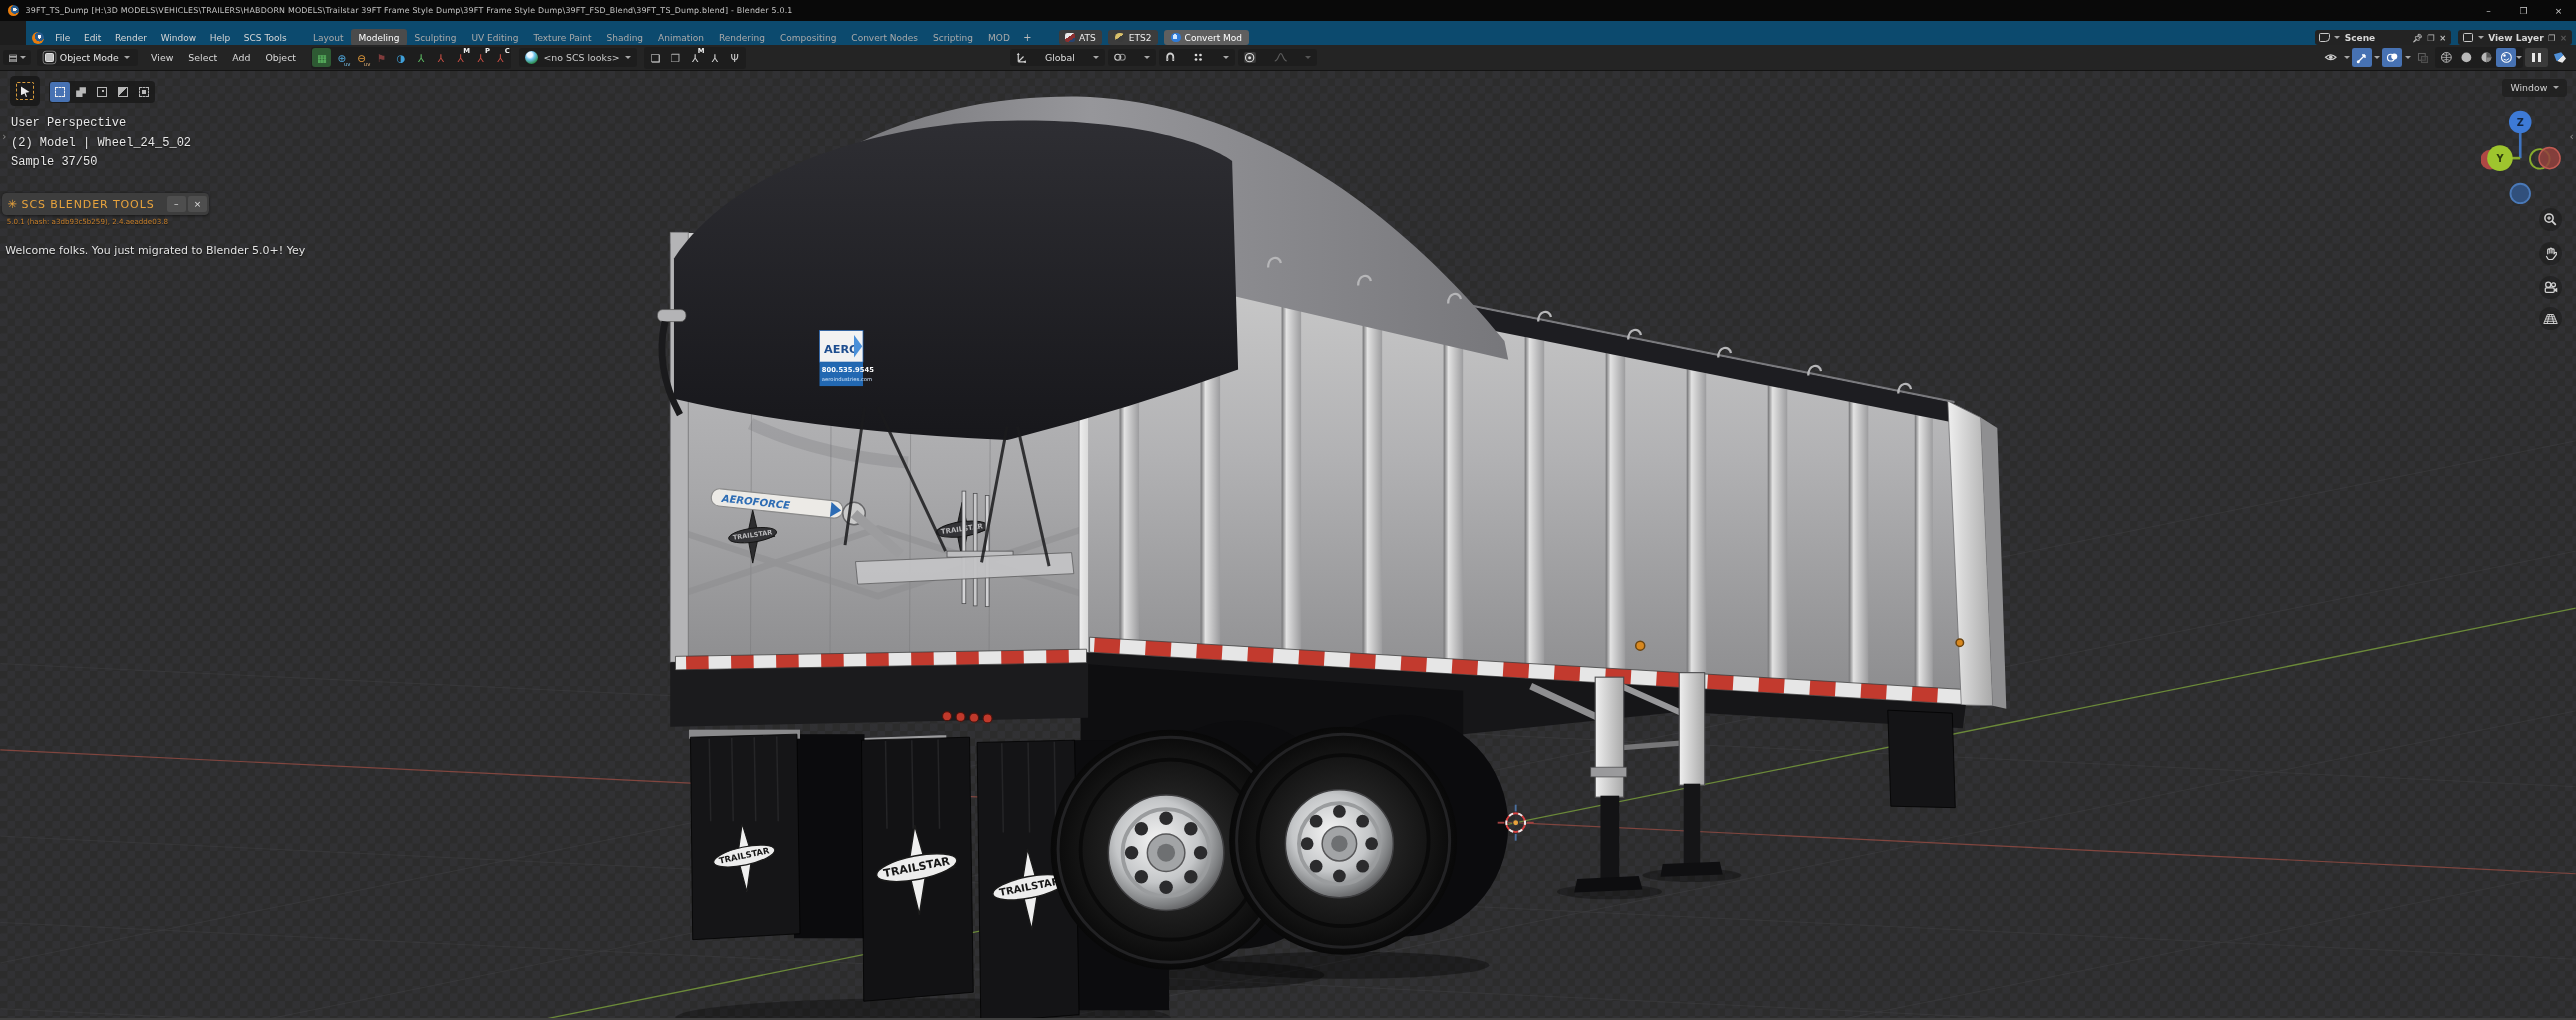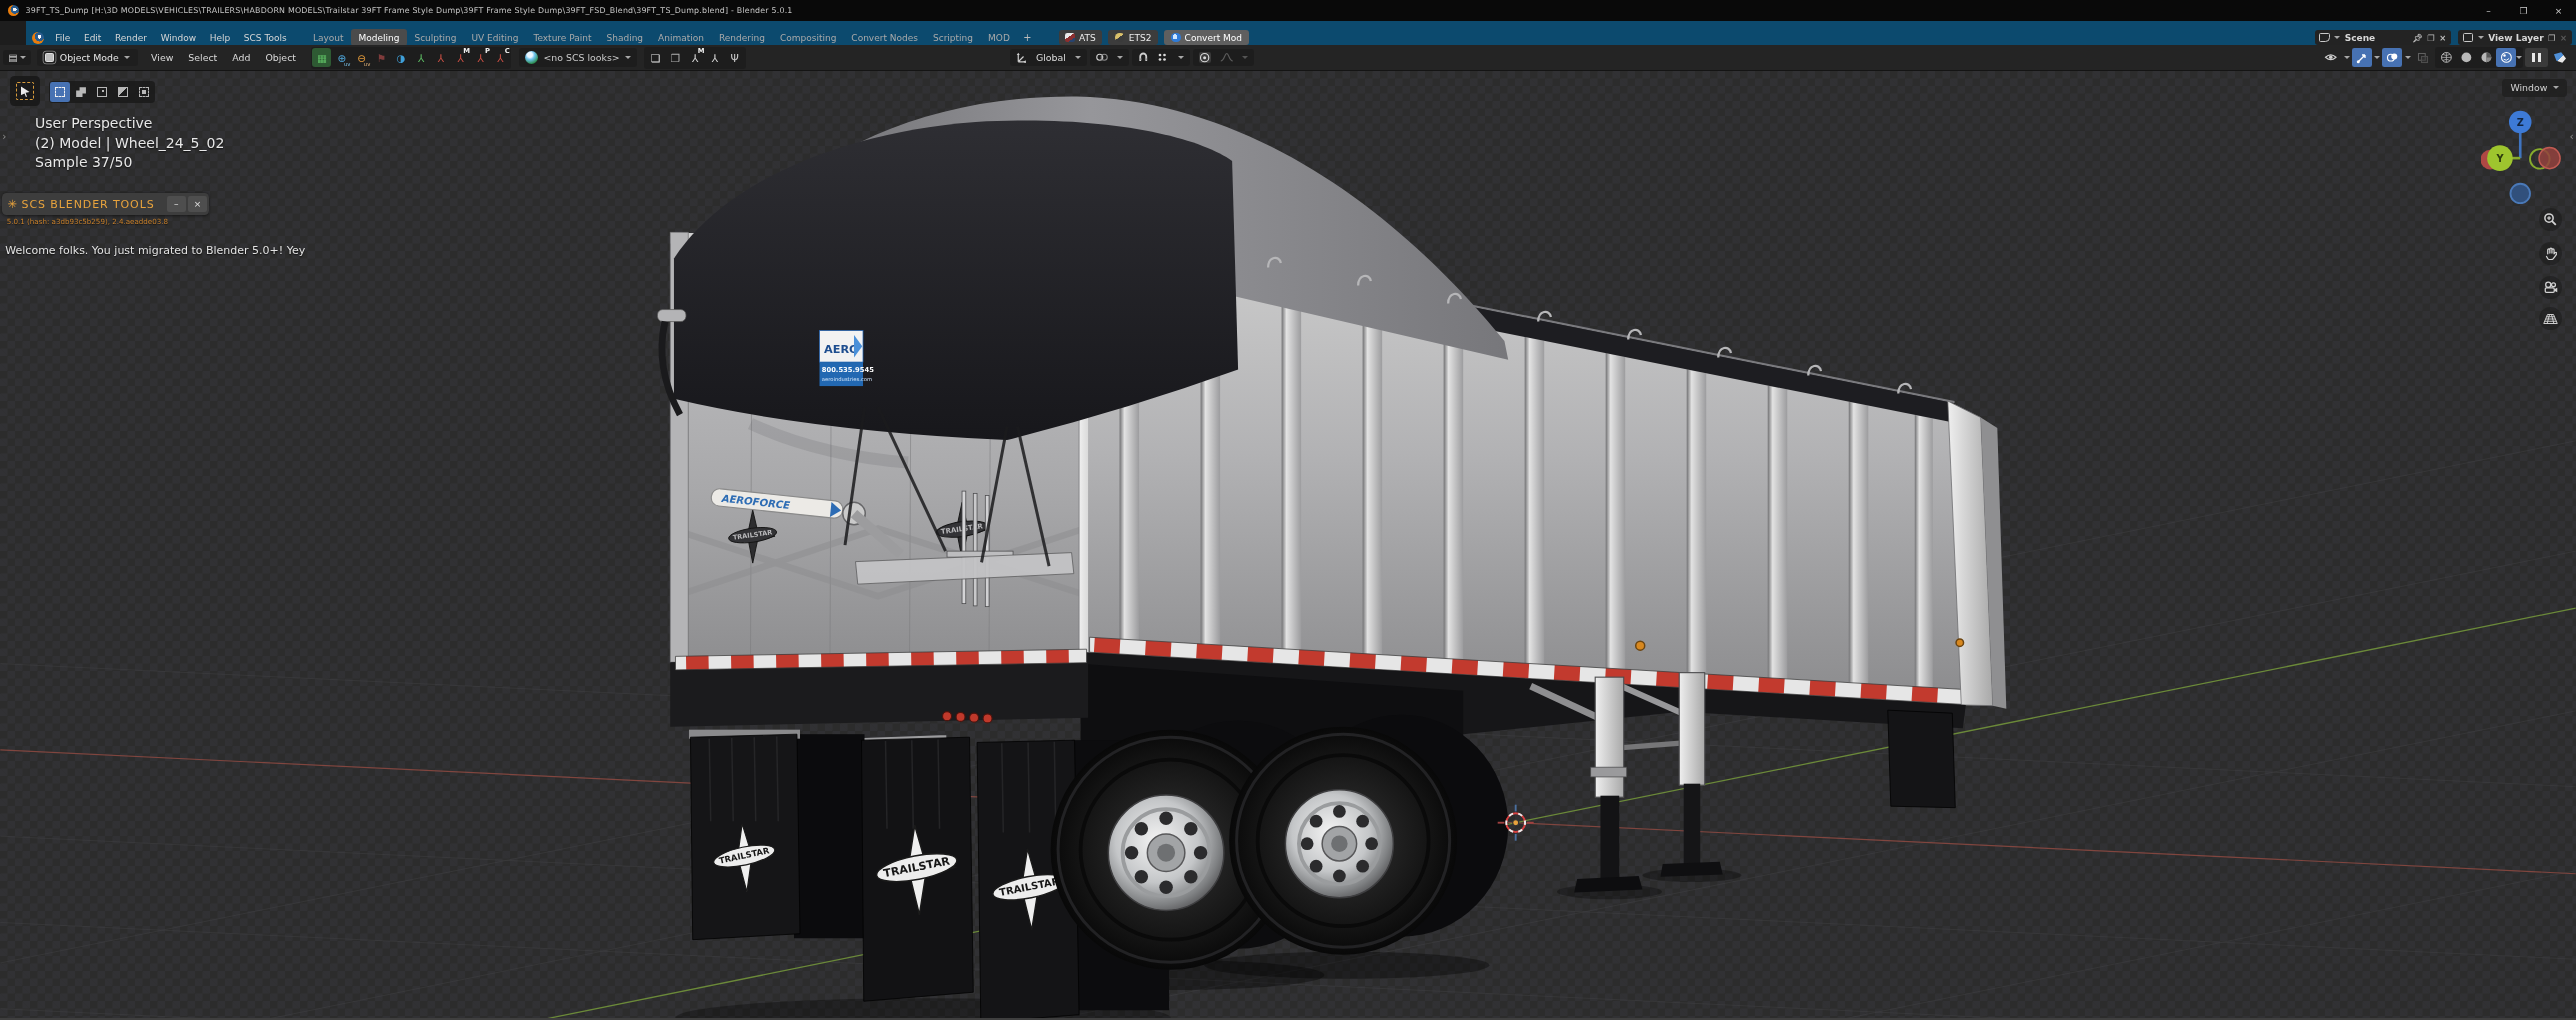--- a/index.html
+++ b/index.html
@@ -44,21 +44,21 @@
   .obj-mode-ico { width:9.8px; height:9.8px; border:1.1px solid #e0e0e0; border-radius:1.5px; background:#bdbdbd; box-shadow:0 0 0 1.5px #1e1e1e, 0 0 0 2.3px #8a8a8a; }
   .th-menu { padding:0 7.5px; font-size:9.4px; color:#dadada; }
   .icon-strip { display:flex; background:#1d1d1d; border-radius:3px; padding:1.5px; gap:0.8px; margin-left:7.5px; align-items:center; }
   .strip-icon { width:19px; height:19px; display:flex; align-items:center; justify-content:center; font-size:10.5px; border-radius:2.3px; position:relative; }
   .strip-icon .sub { position:absolute; bottom:0px; right:0.8px; font-size:5.3px; letter-spacing:0; }
   .strip-icon .axl { position:absolute; top:-0.8px; right:0px; font-size:6.8px; color:#f0f0f0; font-weight:bold; }
   .looks-widget { display:flex; align-items:center; gap:5.3px; margin-left:7.5px; background:#1d1d1d; border-radius:3px; padding:2.3px 6px; font-size:9.4px; color:#cccccc; }
   .sphere-ico { width:13.5px; height:13.5px; border-radius:50%;
      background: radial-gradient(circle at 38% 30%, #eaf6ff 0 20%, #6fc2ee 38%, #2e8f54 72%, #173f28); }
   .transform-group { display:flex; align-items:center; margin-left:264px; gap:3px; }
-  .tg-box { display:flex; align-items:center; gap:9px; background:#1d1d1d; border-radius:3px; padding:3px 6px; font-size:9.4px; color:#dddddd; }
+  .tg-box { display:flex; align-items:center; gap:18px; background:#1d1d1d; border-radius:3px; padding:3px 6px; font-size:9.4px; color:#dddddd; }
   .right-cluster { margin-left:auto; display:flex; align-items:center; gap:2.3px; margin-right:6px; }
   .rc-btn { display:flex; align-items:center; justify-content:center; width:20px; height:19px; border-radius:2.3px; }
   .rc-btn.active { background:#4772b3; }
   .rc-btn.dim { opacity:.35; }
   .rc-group { display:flex; background:#1d1d1d; border-radius:3px; padding:0.8px; align-items:center; }
   .pause-ico { display:flex; gap:2.3px; }
   .pause-ico i { width:3px; height:9px; background:#e8e8e8; display:block; }
   .pin-ico { width:12px; height:10.5px; background:linear-gradient(135deg,#4f8fd6 0 55%, #e8e8e8 56%); clip-path:polygon(0 20%,60% 0,100% 60%,70% 100%,20% 80%); }
 
   
@@ -79,21 +79,21 @@
   .msq { width:9.8px; height:9.8px; border:1.2px dashed #f0f0f0; }
   .msq2 { width:9.8px; height:9.8px; background:#b8b8b8; clip-path:polygon(0 35%,35% 35%,35% 0,100% 0,100% 65%,65% 65%,65% 100%,0 100%); }
   .msq3 { width:9.8px; height:9.8px; border:1.2px solid #b8b8b8; position:relative; }
   .msq3::after { content:""; position:absolute; inset:1.5px 1.5px 3.8px 3.8px; border:1.1px dashed #b8b8b8; }
   .msq4 { width:9.8px; height:9.8px; border:1.2px solid #b8b8b8; background:linear-gradient(135deg,#b8b8b8 50%,transparent 50%); }
   .msq5 { width:9.8px; height:9.8px; border:1.2px dashed #b8b8b8; position:relative; }
   .msq5::after { content:""; position:absolute; inset:2.3px; background:#b8b8b8; }
 
   .options-btn { position:absolute; top:7.5px; right:9px; display:flex; align-items:center; gap:5.3px; background:rgba(32,32,32,.85); border-radius:3.8px; padding:3.8px 8.3px; font-size:9.4px; color:#d2d2d2; z-index:5; }
 
-  .vp-text { position:absolute; left:35px; top:43px; font-size:14px; line-height:19.5px; color:#e8e8e8; text-shadow:0 0.8px 1.5px rgba(0,0,0,.7); z-index:4; }
+  .vp-text { position:absolute; left:11px; top:43px; font-size:12px; line-height:19.5px; color:#e8e8e8; text-shadow:0 0.8px 1.5px rgba(0,0,0,.7); z-index:4;font-family:Liberation Mono, monospace; }
 
   .edge-arrow { position:absolute; color:#909090; font-size:10.5px; z-index:4; }
 
   .scs-panel { position:absolute; left:2.3px; top:122px; width:207px; z-index:5; }
   .scs-header { height:22px; background:#3d3d3d; border-radius:4.5px; display:flex; align-items:center; padding:0 2.3px 0 5.3px; box-shadow:0 0.8px 3px rgba(0,0,0,.5); }
   .scs-flower { color:#e8a33d; font-size:11.3px; margin-right:4.5px; }
   .scs-title { font-size:11px; font-weight:normal; color:#e8a33d; letter-spacing:0.9px; flex:1; white-space:nowrap; }
   .scs-hbtn { width:19px; height:15.8px; background:#4e4e4e; border-radius:2.3px; display:grid; place-items:center; color:#e0e0e0; font-size:9px; margin-left:2.3px; }
   .scs-version { font-size:7.1px; color:#c9802a; margin:1.5px 0 0 4.5px; text-shadow:0 0.8px 0.8px rgba(0,0,0,.6); }
   .scs-msg { font-size:11px; color:#e3e3e3; margin:18px 0 0 3px; text-shadow:0 0.8px 1.5px rgba(0,0,0,.8); white-space:nowrap; }

